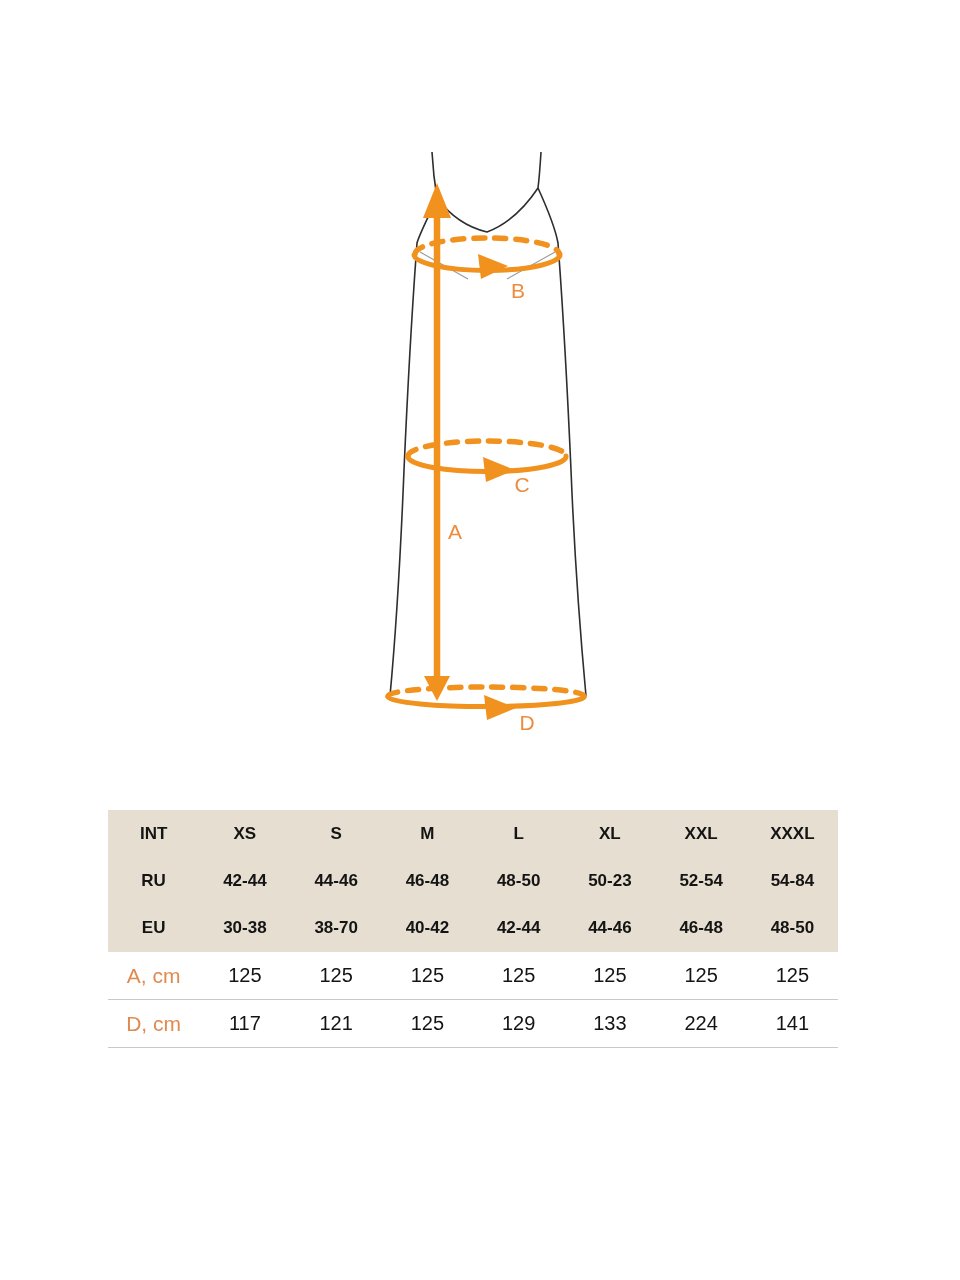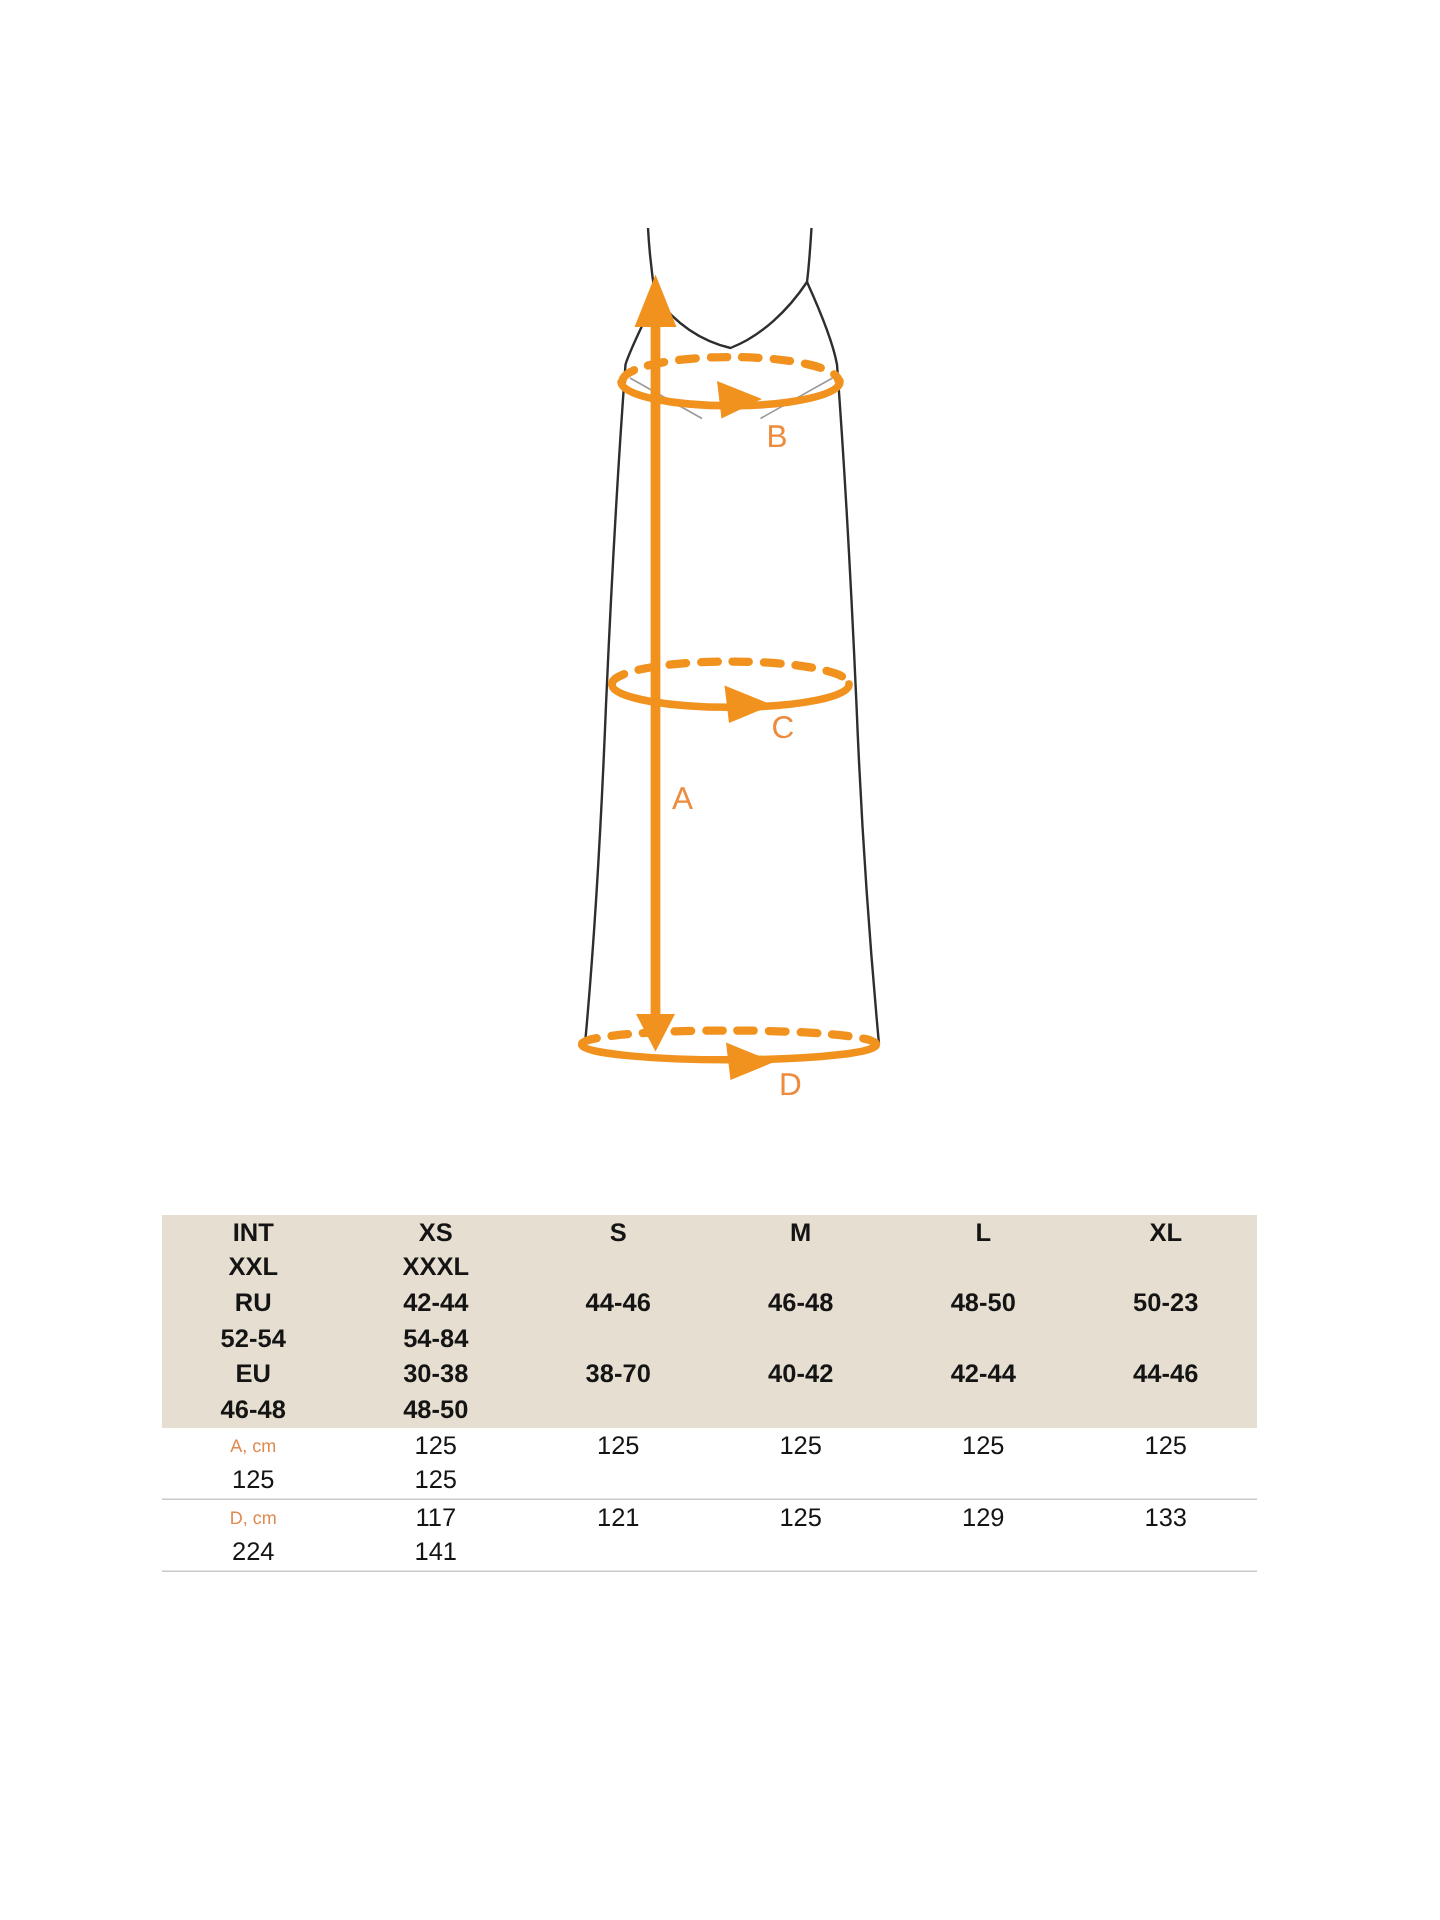--- a/index.html
+++ b/index.html
@@ -39,40 +39,40 @@
     position:absolute; left:108px; top:810px; width:730px;
   }
   .thead {
     background:var(--header-bg);
     height:142px;
     display:grid;
     grid-template-rows:repeat(3, 1fr);
   }
   .t-row {
     display:grid;
-    grid-template-columns:repeat(6, 1fr);
+    grid-template-columns:repeat(8, 1fr);
     align-items:center;
     text-align:center;
   }
   .thead .t-row .cell {
     font-weight:bold;
     font-size:17px;
     color:var(--text);
   }
   .tbody .t-row {
     height:47px;
     border-bottom:1px solid var(--separator);
   }
   .tbody .cell {
-    font-size:17px;
+    font-size:20px;
     color:var(--text);
   }
   .tbody .cell.label {
     color:var(--row-label);
-    font-size:12px;
+    font-size:21px;
   }
 </style>
 </head>
 <body>
 
 <div class="canvas">
 
   <div class="diagram">
     <svg viewBox="0 0 330 600" xmlns="http://www.w3.org/2000/svg">
 

